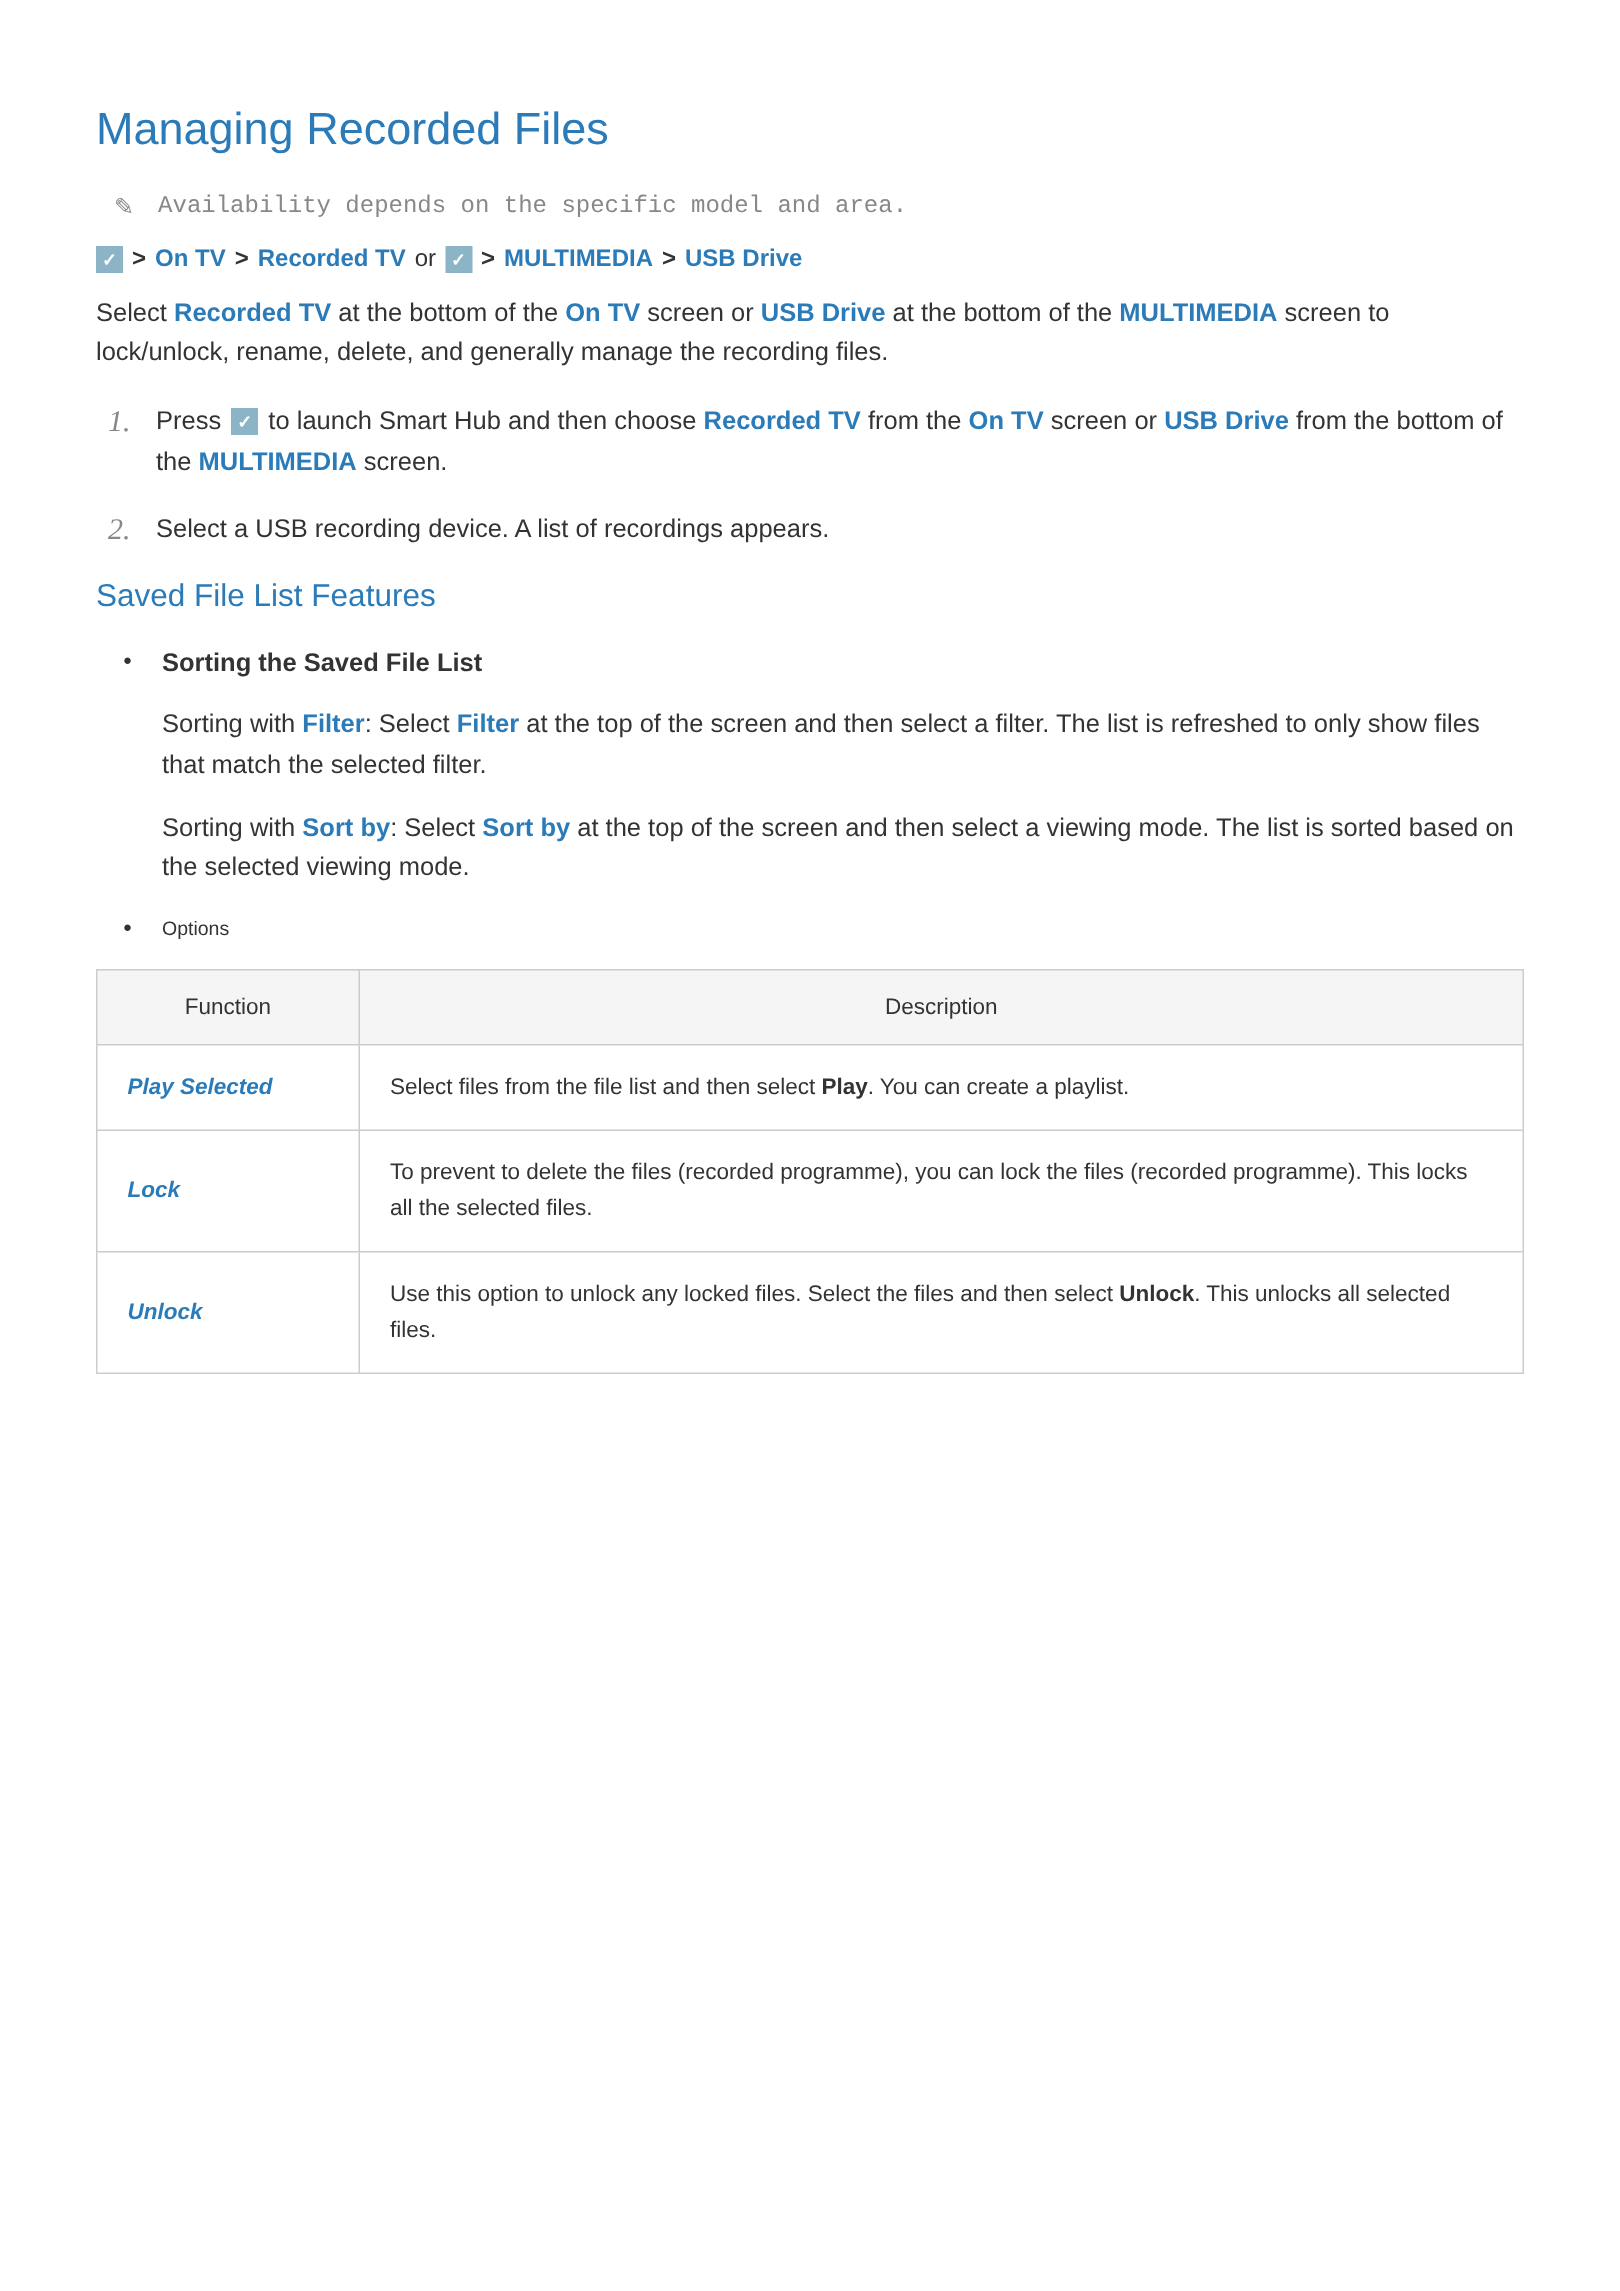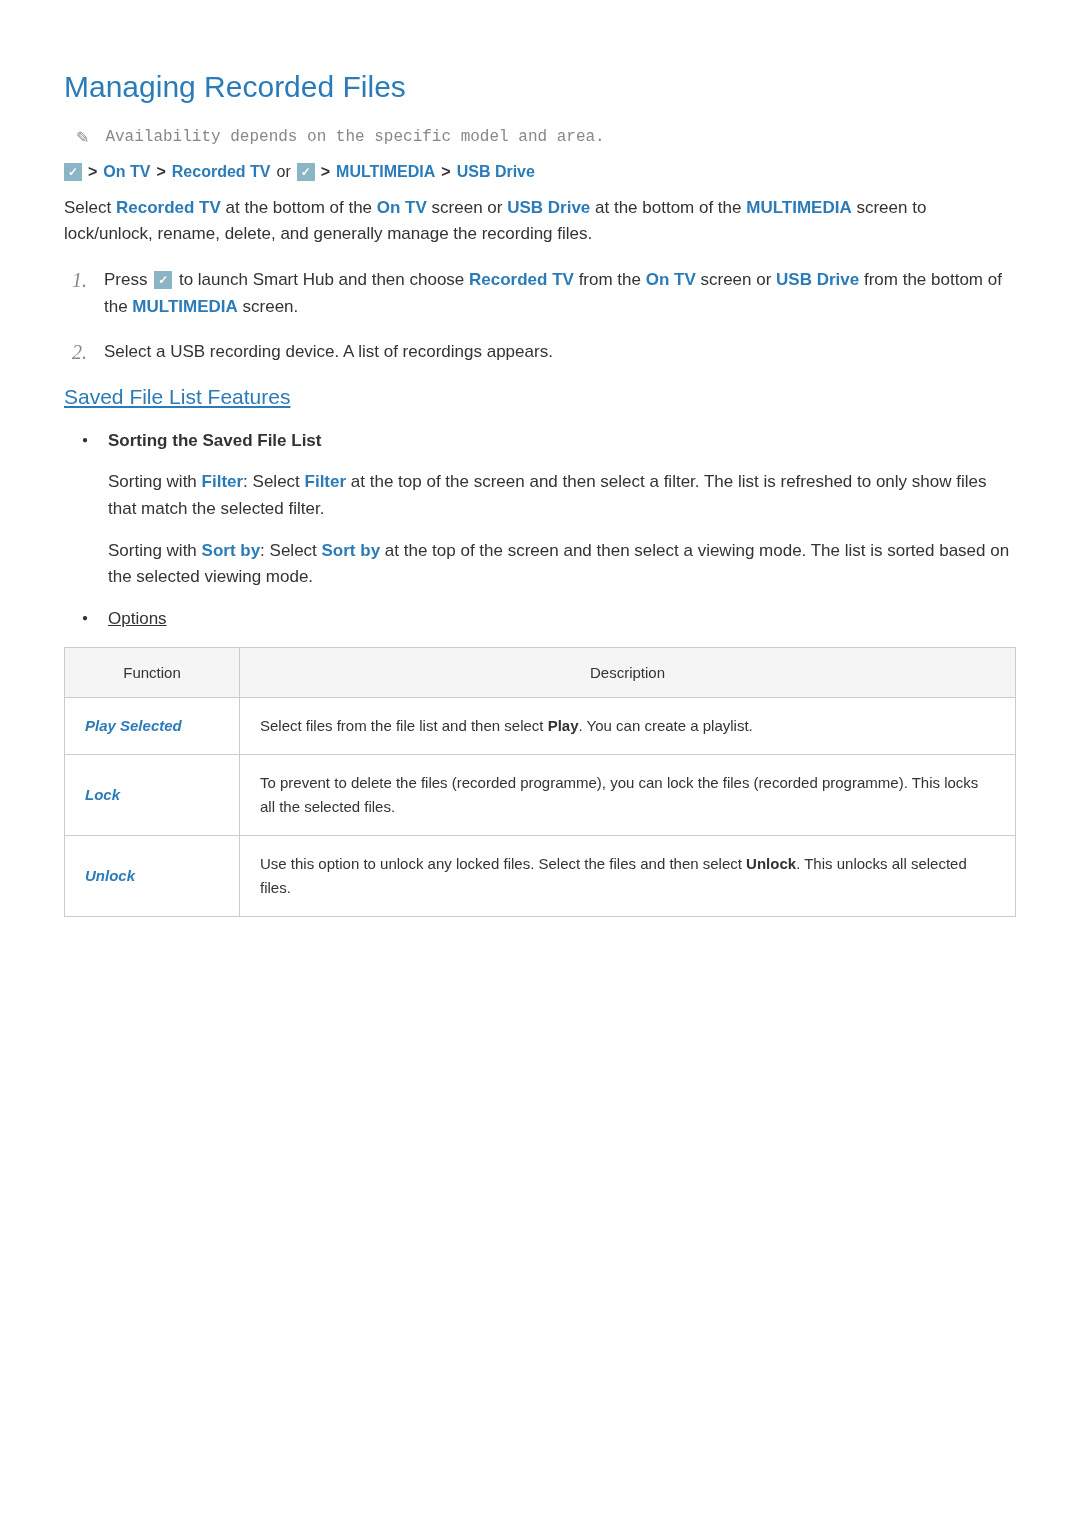--- a/index.html
+++ b/index.html
@@ -114,21 +114,20 @@
       justify-content: center;
       vertical-align: middle;
       margin: 0 2px;
     }
     h2 {
       color: #2b7bb9;
       font-size: 21px;
       font-weight: normal;
       margin-top: 20px;
       margin-bottom: 22px;
-      text-decoration: underline;
     }
     ul.bullets {
       list-style: none;
       padding-left: 18px;
     }
     ul.bullets > li {
       position: relative;
       padding-left: 26px;
       margin-bottom: 18px;
     }
@@ -141,23 +140,22 @@
       color: #333;
     }
     .bullet-head {
       font-size: 17px;
       font-weight: bold;
       color: #333;
       margin-bottom: 18px;
       display: block;
     }
     .bullet-plain {
-      font-size: 17px;
-      color: #333;
-      text-decoration: underline;
+      font-size: 13px;
+      color: #333;
     }
     .bullet-para {
       font-size: 17px;
       line-height: 1.55;
       margin-bottom: 16px;
     }
     table.func {
       width: 100%;
       border-collapse: collapse;
       margin-top: 8px;

